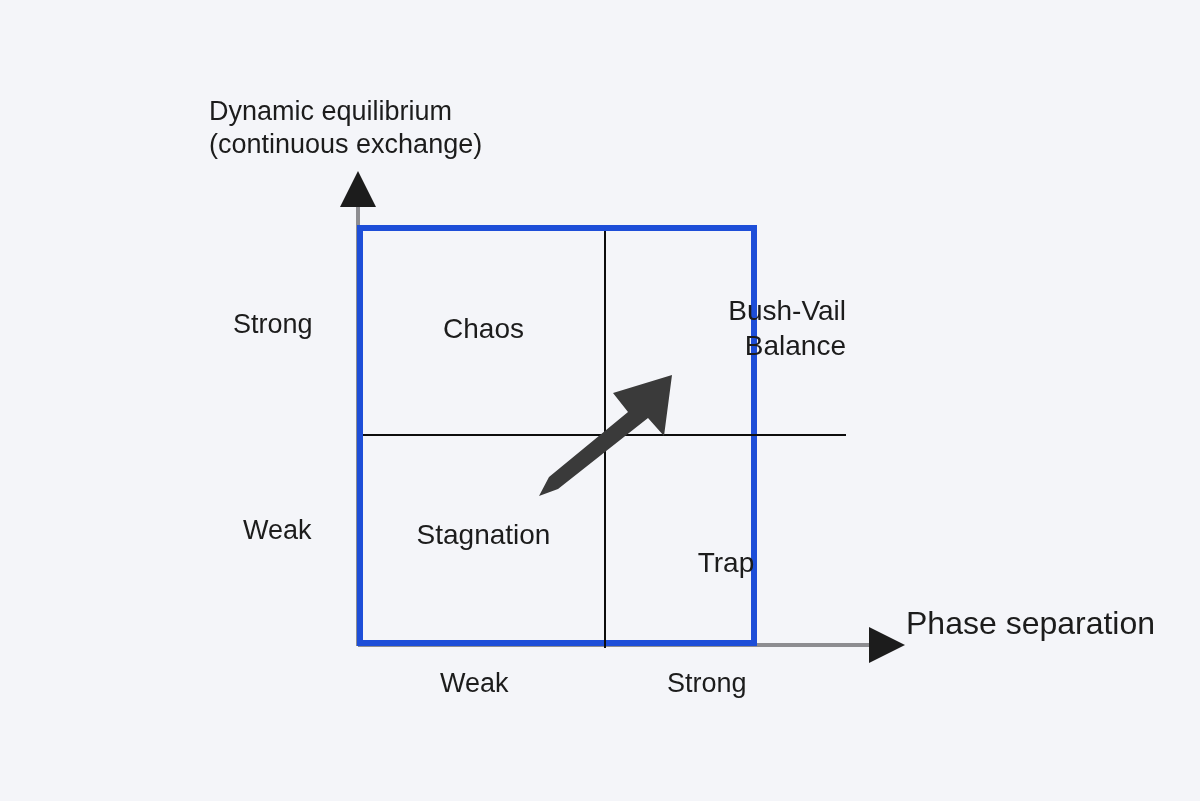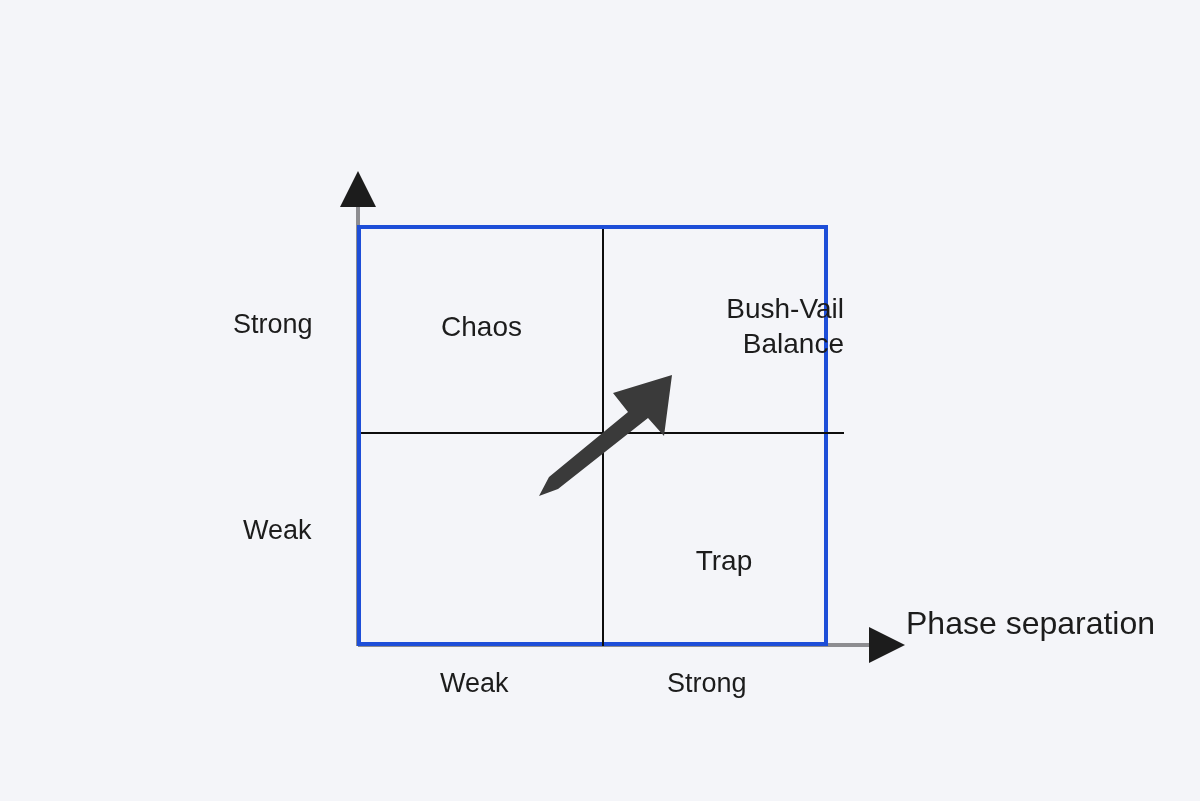--- a/index.html
+++ b/index.html
@@ -58,23 +58,23 @@
     left: 667px;
     top: 667px;
     font-size: 27px;
   }
 
   
   #matrix {
     position: absolute;
     left: 357px;
     top: 225px;
-    width: 471px;
+    width: 400px;
     height: 421px;
-    border: 4px solid #1d4ed8;
+    border: 6px solid #1d4ed8;
     box-sizing: border-box;
     background: #f4f5f9;
     padding-left: 7px;
   }
   .divider-h {
     position: absolute;
     left: 0;
     top: 203px;
     width: 483px;
     height: 0;
@@ -128,20 +128,21 @@
     width: 1200px;
     height: 801px;
     pointer-events: none;
   }
 </style>
 </head>
 <body>
 
 <div id="canvas">
 
+  <div class="lbl" id="y-axis-title"><span>Dynamic equilibrium</span><br><span>(continuous exchange)</span></div>
 
   <div class="lbl" id="x-axis-title"><span>Phase separation</span><br></div>
 
   <div class="lbl" id="y-tick-strong">Strong</div>
   <div class="lbl" id="y-tick-weak">Weak</div>
 
   <div class="lbl" id="x-tick-weak">Weak</div>
   <div class="lbl" id="x-tick-strong">Strong</div>
 
   <svg id="axes-svg" viewBox="0 0 1200 801">
@@ -162,20 +163,23 @@
 
     <div class="quad" id="quad-chaos">
       <span>Chaos</span>
     </div>
 
     <div class="quad" id="quad-bushvail">
       <span>Bush-Vail</span><br>
       <span>Balance</span>
     </div>
 
+    <div class="quad" id="quad-stagnation">
+      <span>Stagnation</span>
+    </div>
 
     <div class="quad" id="quad-trap">
       <span>Trap</span>
     </div>
   </div>
 
   <svg id="arrow-svg" style="position:absolute;left:0;top:0;width:1200px;height:801px;pointer-events:none;" viewBox="0 0 1200 801">
     <polygon points="539,496 549,477 628,412 613,393 672,375 664,436 648,418 558,489" fill="#3a3a3a"></polygon>
   </svg>
 

